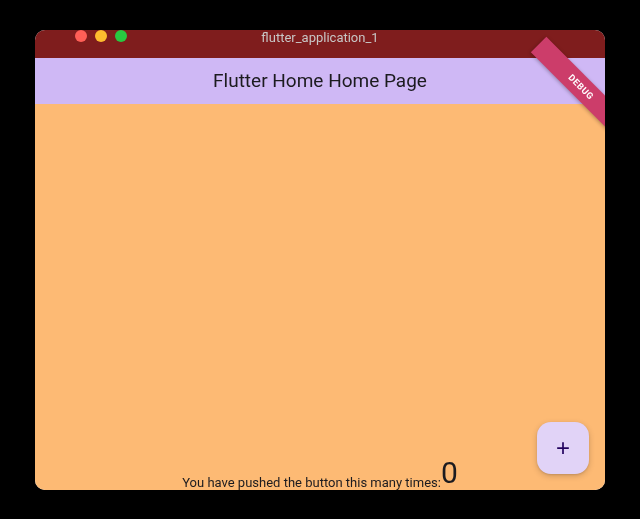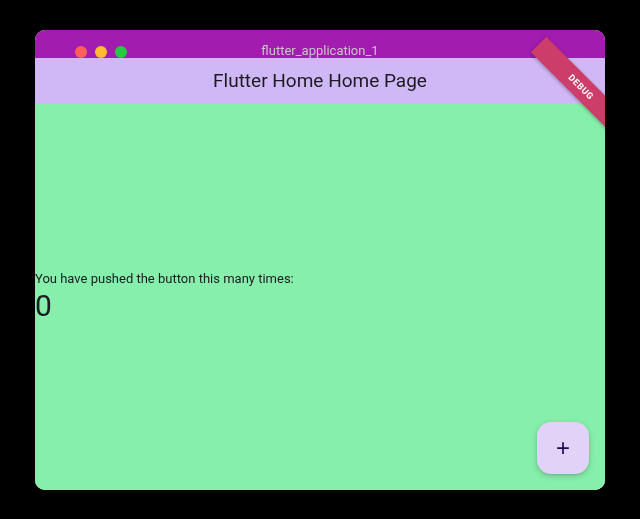--- a/index.html
+++ b/index.html
@@ -20,23 +20,23 @@
       width: 570px;
       height: 460px;
       background: #fdfbff;
       border-radius: 10px;
       overflow: hidden;
       position: relative;
       box-shadow: 0 10px 40px rgba(0,0,0,0.5);
     }
     .titlebar {
       height: 28px;
-      background: #a21caf;
+      background: #7f1d1d;
       display: flex;
-      align-items: flex-end;
+      align-items: flex-start;
       position: relative;
       padding-left: 28px;
     }
     .traffic-lights {
       display: flex;
       gap: 8px;
       padding-left: 12px;
     }
     .light {
       width: 12px;
@@ -86,24 +86,24 @@
       color: #fff;
       font-size: 9px;
       font-weight: 700;
       letter-spacing: 0.5px;
       box-shadow: 0 1px 4px rgba(0,0,0,0.3);
       z-index: 5;
     }
     .body-area {
       flex: 1;
       display: flex;
-      flex-direction: column;
-      align-items: flex-start;
+      flex-direction: row;
+      align-items: flex-end;
       justify-content: center;
-      background: #86efac;
+      background: #fdba74;
     }
     .body-text {
       color: #1c1b1f;
       font-size: 13px;
       font-weight: 400;
     }
     .counter {
       color: #1c1b1f;
       font-size: 30px;
       font-weight: 400;

